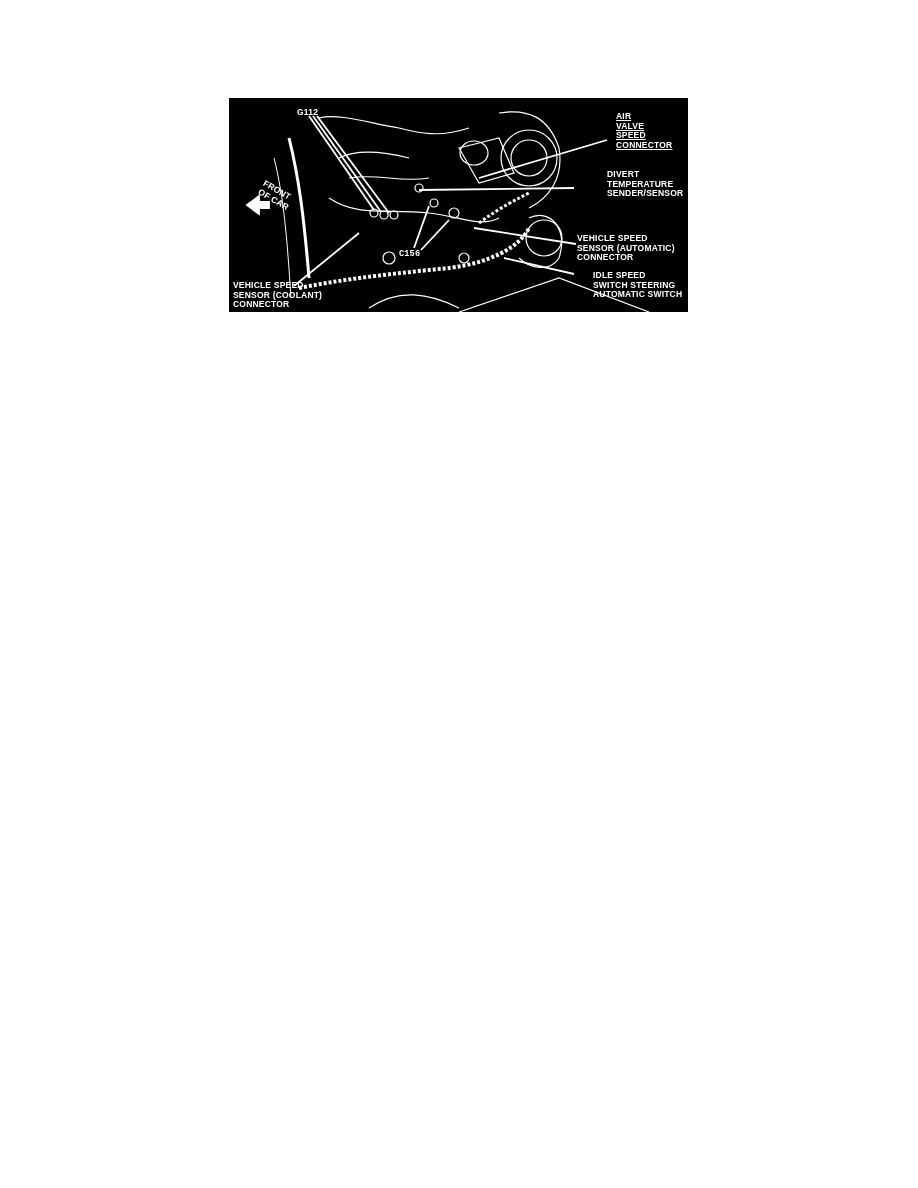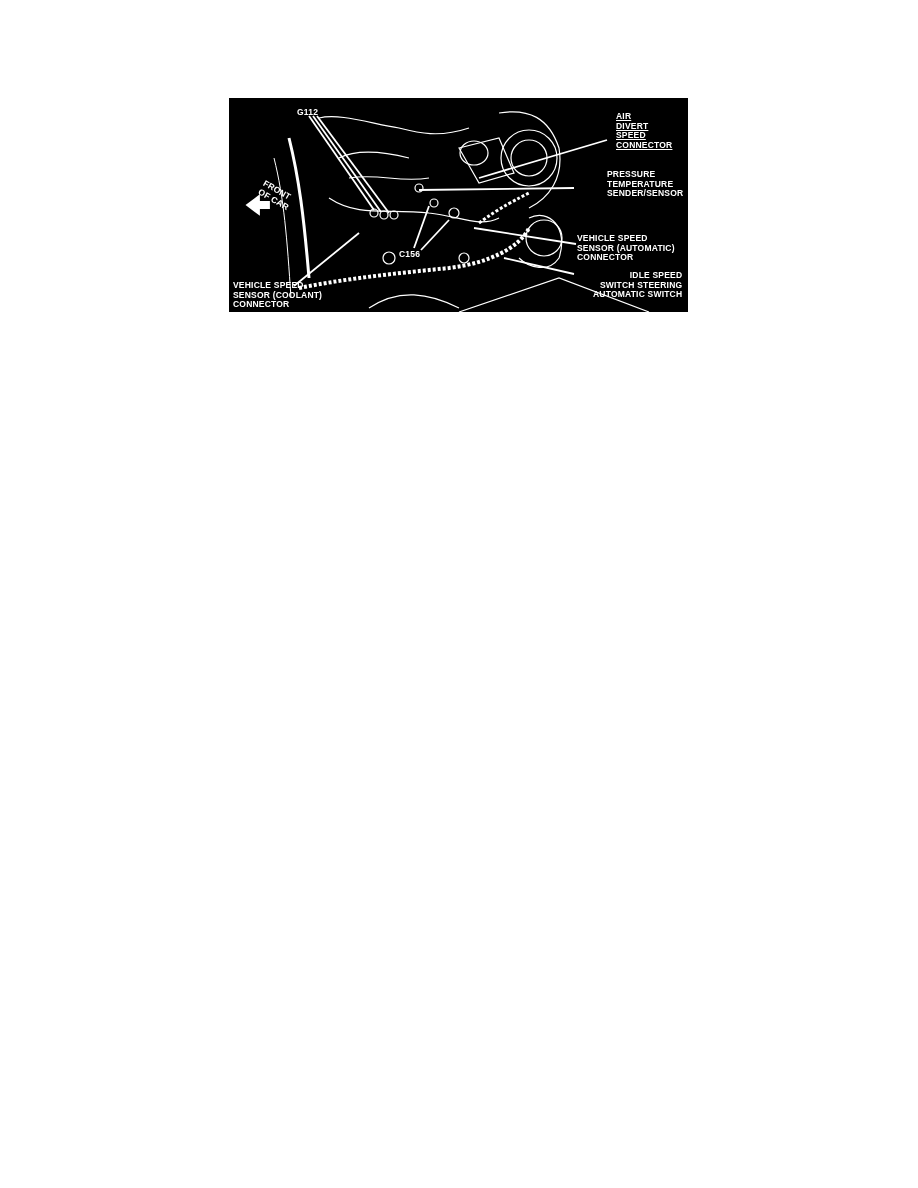--- a/index.html
+++ b/index.html
@@ -63,38 +63,38 @@
 
   <div class="lbl" style="left:68px;top:10px;">
     <span>G112</span>
   </div>
   <div class="lbl" style="left:30px;top:88px;transform:rotate(30deg);">
     <span>FRONT</span>
     <span>OF CAR</span>
   </div>
   <div class="lbl" style="left:387px;top:14px;text-decoration:underline;">
     <span>AIR</span>
-    <span>DIVERT</span>
+    <span>VALVE</span>
     <span>SPEED</span>
     <span>CONNECTOR</span>
   </div>
   <div class="lbl" style="left:378px;top:72px;">
-    <span>PRESSURE</span>
+    <span>DIVERT</span>
     <span>TEMPERATURE</span>
     <span>SENDER/SENSOR</span>
   </div>
-  <div class="lbl" style="left:170px;top:152px;">
+  <div class="lbl" style="left:170px;top:152px;font-family:Liberation Mono, monospace;">
     <span>C156</span>
   </div>
   <div class="lbl" style="left:348px;top:136px;">
     <span>VEHICLE SPEED</span>
     <span>SENSOR (AUTOMATIC)</span>
     <span>CONNECTOR</span>
   </div>
-  <div class="lbl" style="left:364px;top:173px;text-align:right;">
+  <div class="lbl" style="left:364px;top:173px;">
     <span>IDLE SPEED</span>
     <span>SWITCH STEERING</span>
     <span>AUTOMATIC SWITCH</span>
   </div>
   <div class="lbl" style="left:4px;top:183px;">
     <span>VEHICLE SPEED</span>
     <span>SENSOR (COOLANT)</span>
     <span>CONNECTOR</span>
   </div>
 </div>

